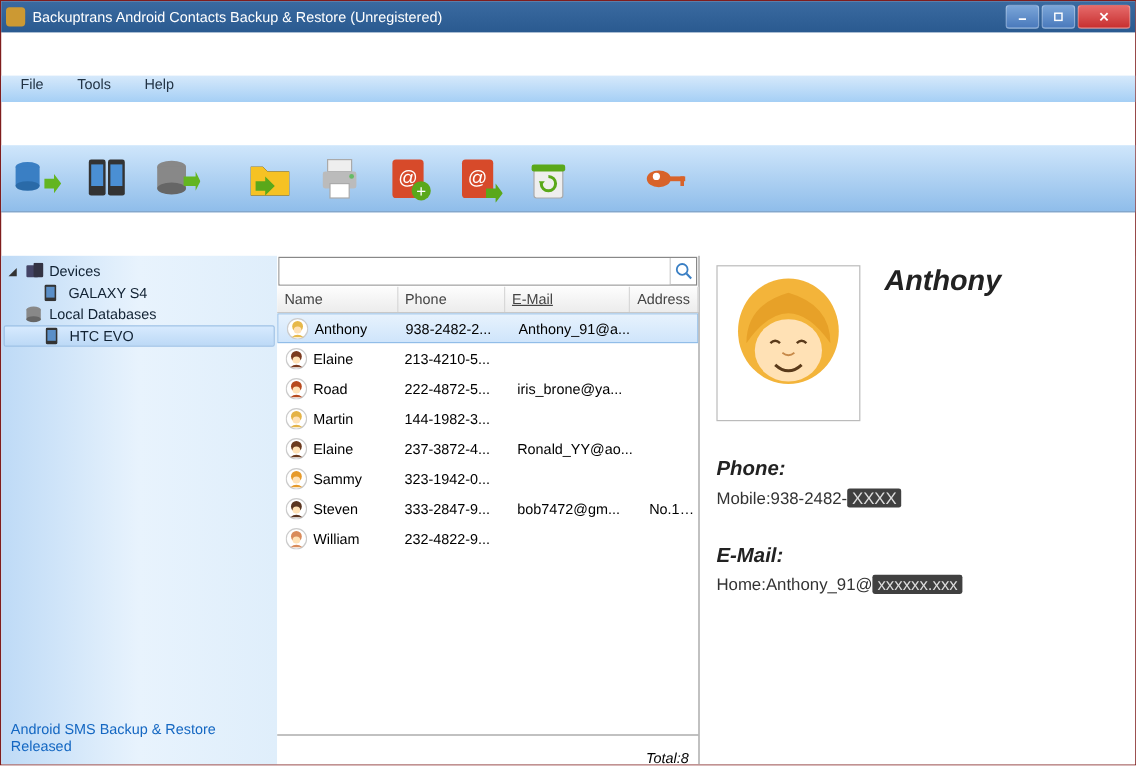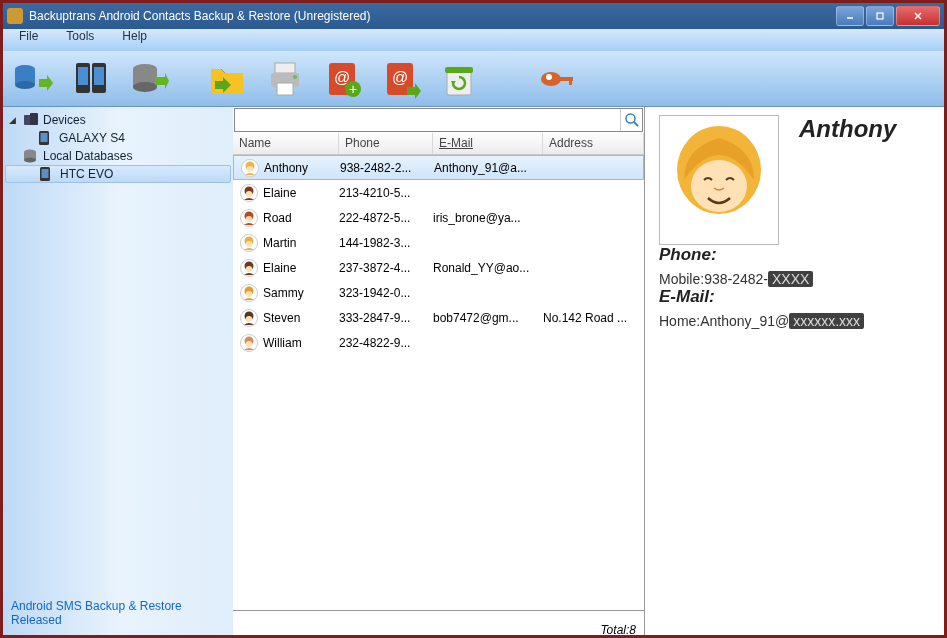--- a/index.html
+++ b/index.html
@@ -1,18 +1,18 @@
 <!DOCTYPE html>
 <html><head>
 <meta charset="utf-8">
 <style>
 * { margin: 0; padding: 0; box-sizing: border-box; font-family: "Segoe UI", Tahoma, sans-serif; }
 body { width: 947px; height: 638px; overflow: hidden; background: #fff; }
 
-.window { width: 100%; height: 100%; display: flex; flex-direction: column; border: 3px solid #7f1d1d; }
+.window { width: 100%; height: 100%; display: flex; flex-direction: column; border: 1px solid #7f1d1d; gap: 36px; }
 
 .titlebar { height: 26px; background: linear-gradient(#3a6aa0, #2a5a90); display: flex; align-items: center; color: #fff; font-size: 12px; padding: 0 4px; }
 .titlebar .app-icon { width: 16px; height: 16px; margin-right: 6px; background: #c93; border-radius: 3px; }
 .titlebar .spacer { flex: 1; }
 .win-btn { height: 20px; display: inline-flex; align-items: center; justify-content: center; margin-left: 2px; border: 1px solid rgba(255,255,255,0.3); border-radius: 3px; cursor: pointer; }
 .win-btn.min, .win-btn.max { width: 28px; background: linear-gradient(#7aa5d8,#4a7abc); }
 .win-btn.close { width: 44px; background: linear-gradient(#e56a6a,#c83030); }
 .win-btn svg { width: 10px; height: 10px; }
 
 .menubar { height: 22px; background: linear-gradient(#d6e9fb,#a5cff5); display: flex; align-items: flex-start; font-size: 12px; padding-left: 16px; gap: 28px; color: #234; }
@@ -28,21 +28,21 @@
 .sidebar { width: 230px; background: linear-gradient(to right,#bedaf6 0%,#e8f3fd 50%,#dfeefb 100%); font-size: 12px; color: #123; padding: 4px 2px; display: flex; flex-direction: column; }
 .sidebar .tree { flex: 1; }
 .tree-row { display: flex; align-items: center; height: 18px; padding-left: 4px; gap: 4px; cursor: pointer; }
 .tree-row.sel { background: linear-gradient(#d7eafe,#bcd9f6); border: 1px solid #9dc1e6; border-radius: 2px; }
 .tree-toggle { width: 10px; font-size: 9px; color: #333; }
 .tree-icon { width: 16px; height: 14px; display: inline-block; }
 .tree-indent { display: inline-block; }
 .sidebar .footer-link { font-size: 12px; color: #1467c2; padding: 4px 6px; cursor: pointer; }
 
 .main { flex: 1; display: flex; background: #fff; }
-.list-pane { width: 412px; border-right: 1px solid #999; display: flex; flex-direction: column; }
+.list-pane { width: 352px; border-right: 1px solid #999; display: flex; flex-direction: column; }
 .search-row { height: 24px; border: 1px solid #888; margin: 1px; display: flex; }
 .search-row input { flex: 1; border: none; outline: none; font-size: 12px; padding: 0 4px; }
 .search-btn { width: 22px; display: flex; align-items: center; justify-content: center; border-left: 1px solid #ccc; cursor: pointer; }
 
 .col-head { height: 22px; background: linear-gradient(#fdfdfd,#ececec); border-bottom: 1px solid #c8c8c8; display: flex; font-size: 12px; color: #444; }
 .col-head div { padding: 3px 6px; border-right: 1px solid #d8d8d8; }
 .col-name { width: 106px; }
 .col-phone { width: 94px; }
 .col-email { width: 110px; text-decoration: underline; }
 .col-addr { flex: 1; }
@@ -55,21 +55,21 @@
 .row .c-phone { width: 94px; white-space: nowrap; overflow: hidden; text-overflow: ellipsis; }
 .row .c-email { width: 110px; white-space: nowrap; overflow: hidden; text-overflow: ellipsis; }
 .row .c-addr { flex: 1; white-space: nowrap; overflow: hidden; text-overflow: ellipsis; }
 
 .total-bar { height: 20px; border-top: 1px solid #999; font-size: 12px; font-style: italic; text-align: right; padding: 12px 8px; }
 
 .detail-pane { flex: 1; padding: 8px 14px; font-size: 14px; color: #222; }
 .detail-head { display: flex; gap: 20px; align-items: flex-start; }
 .detail-avatar { width: 120px; height: 130px; border: 1px solid #bbb; display: flex; align-items: center; justify-content: center; background: #fff; }
 .detail-name { font-size: 24px; font-weight: bold; font-style: italic; }
-.detail-sec { }
+.detail-sec { margin-top: 30px; }
 .detail-label { font-weight: bold; font-style: italic; font-size: 17px; margin-bottom: 6px; }
 .detail-val { font-size: 14px; color: #333; }
 .redact { display: inline-block; background: #404040; color: #ddd; border-radius: 2px; padding: 0 4px; }
 
 </style>
 </head>
 <body>
 
 <div class="window">
 

